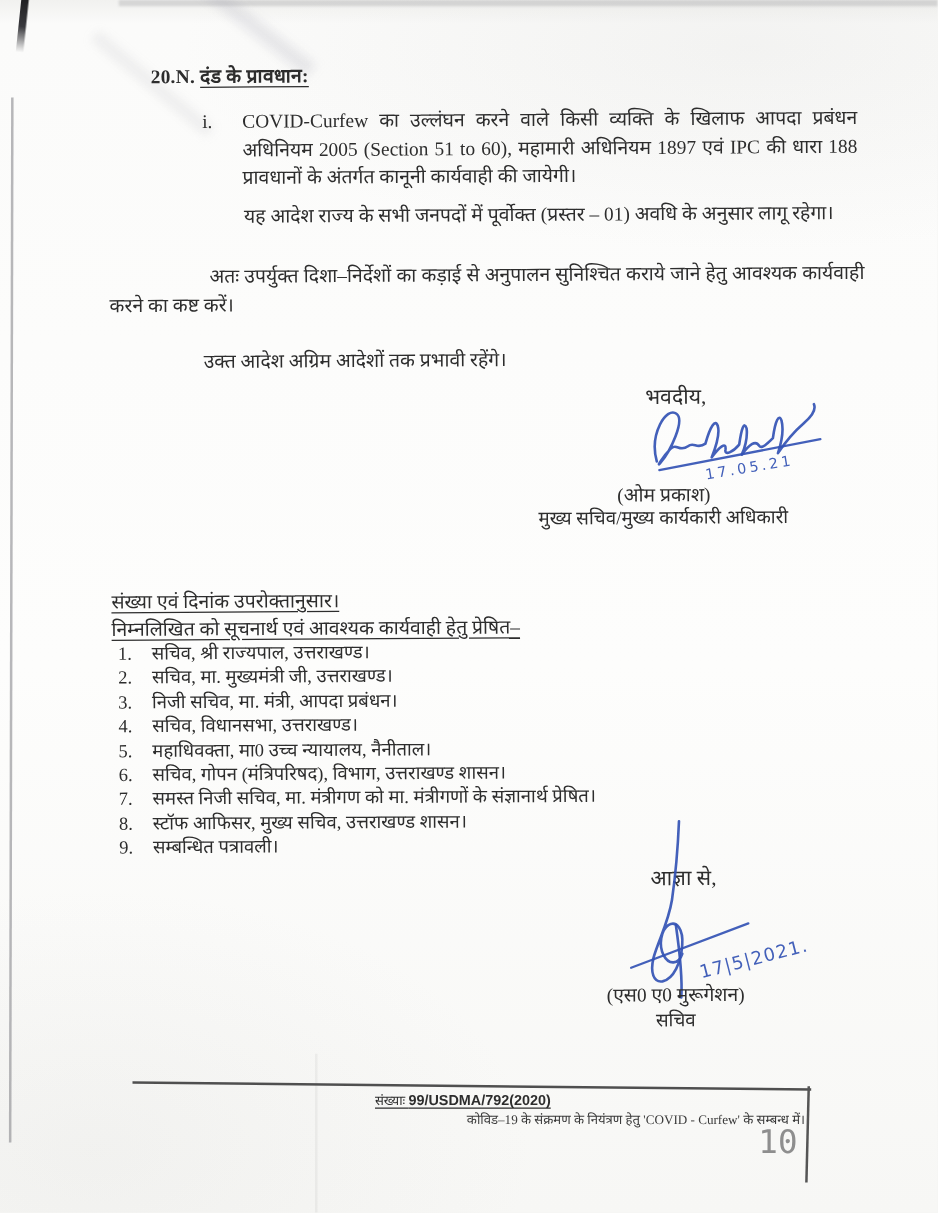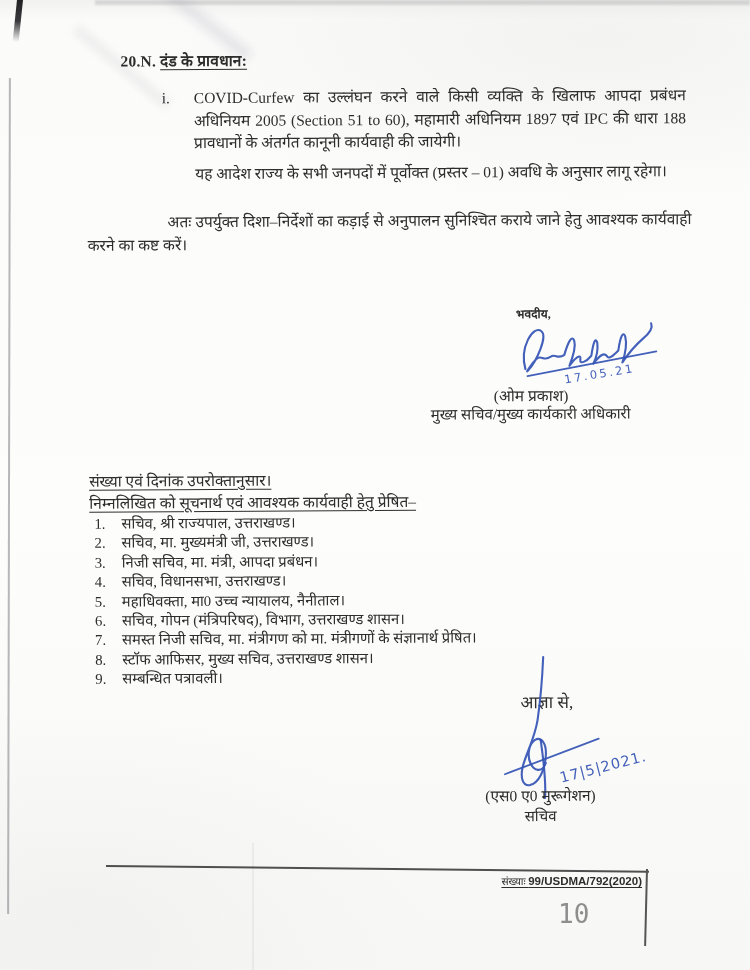--- a/index.html
+++ b/index.html
@@ -37,21 +37,21 @@
   
   .heading { left:122px; top:48px; font-size:15.5px; font-weight:bold; letter-spacing:0.2px; }
   .heading .u { text-decoration:underline; text-underline-offset:3px;margin-top:35px; }
   .clause { left:163px; top:86px; width:524px; display:flex; }
   .clause-marker { width:32px; font-size:15.5px; line-height:22.5px; flex:0 0 32px; }
   .clause-text { font-size:15.5px; line-height:22.5px; text-align:justify; }
   .para { font-size:15.5px; line-height:22.5px; }
   .p-apply { left:196px; top:162px; width:498px; text-align:justify; }
   .p-comply { left:88px; top:210px; width:604px; text-indent:80px; text-align:justify; }
   .p-effective { left:163px; top:278px; }
-  .valediction { left:516px; top:306px; font-size:12px;font-weight:bold; }
+  .valediction { left:516px; top:306px; font-size:17px; }
 
   .sig { position:absolute; }
   .pen { fill:none; stroke:#3353b4; stroke-width:2.1; stroke-linecap:round; stroke-linejoin:round; opacity:0.92; }
   .pen-thin { fill:none; stroke:#3353b4; stroke-width:1.8; stroke-linecap:round; opacity:0.92; }
   .pen-text { fill:#3353b4; font-family:"DejaVu Sans",sans-serif; opacity:0.92; }
 
   .name-block-1 { left:408px; top:385px; width:245px; text-align:center; font-size:15.5px; }
   .title-block-1 { left:405px; top:404px; width:250px; text-align:center; font-size:15px; }
 
   .ref-1 { left:88px; top:468px; font-size:15.5px; text-decoration:underline; text-underline-offset:3px; }
@@ -63,26 +63,26 @@
 
   .lead-in { left:518px; top:691px; font-size:17px; }
   .name-block-2 { left:420px; top:785px; width:235px; text-align:center; font-size:15.5px; }
   .title-block-2 { left:420px; top:806px; width:235px; text-align:center; font-size:15px; }
 
   
   .footer-hline { left:106px; top:865px; width:543px; height:2px; background:#4f4f4f;
     transform:rotate(0.6deg); transform-origin:left center; }
   .footer-vline { left:646px; top:869px; width:2px; height:77px; background:#555;
     transform:rotate(1.4deg); transform-origin:top center; }
-  .footer-ref { left:300px; top:871px; width:342px; text-align:right;
+  .footer-ref { left:300px; top:871px; width:342px; 
     text-decoration:underline; text-underline-offset:2px; }
   .footer-ref .lbl { font-size:10.5px; }
   .footer-ref .val { font-size:11.5px; font-weight:bold; font-family:"Liberation Sans","DejaVu Sans",sans-serif; }
   .footer-subject { left:280px; top:888px; width:364px; text-align:right; font-size:10.5px; color:#3a3a3a; }
-  .page-number { left:558px; top:899px; width:80px; 
+  .page-number { left:558px; top:899px; width:80px; text-align:right;
     font-family:"DejaVu Sans Mono",monospace; font-size:26px; color:#8e8e8e; }
 </style>
 </head>
 <body>
 
 <div class="page">
 
   <div class="abs corner-mark"></div>
   <div class="abs left-edge-line"></div>
   <div class="abs top-band"></div>
@@ -97,20 +97,21 @@
       <span class="u">दंड के प्रावधान:</span>
     </div>
 
     <div class="abs clause">
       <div class="clause-marker">i.</div>
       <div class="clause-text">COVID-Curfew का उल्लंघन करने वाले किसी व्यक्ति के खिलाफ आपदा प्रबंधन अधिनियम 2005 (Section 51 to 60), महामारी अधिनियम 1897 एवं IPC की धारा 188 प्रावधानों के अंतर्गत कानूनी कार्यवाही की जायेगी।</div>
     </div>
 
     <div class="abs para p-apply">यह आदेश राज्य के सभी जनपदों में पूर्वोक्त (प्रस्तर – 01) अवधि के अनुसार लागू रहेगा।</div>
     <div class="abs para p-comply">अतः उपर्युक्त दिशा–निर्देशों का कड़ाई से अनुपालन सुनिश्चित कराये जाने हेतु आवश्यक कार्यवाही करने का कष्ट करें।</div>
+    <div class="abs para p-effective">उक्त आदेश अग्रिम आदेशों तक प्रभावी रहेंगे।</div>
 
     <div class="abs valediction">भवदीय,</div>
 
     <svg class="sig" style="left:421px;top:314px" width="240" height="78" viewBox="0 0 240 78">
       <path class="pen" d="M104,56 C98,34 112,12 120,18 C127,23 115,48 107,57 C103,62 109,52 115,46 C120,41 122,49 129,44 C134,40 136,47 143,42 C147,28 151,22 153,28 C155,35 150,48 148,53 C154,45 160,40 159,47 C158,52 165,49 170,43 C172,30 174,24 176,30 C177,38 174,47 172,51 C178,43 183,39 186,44 C188,47 193,42 197,38 C199,24 202,18 204,24 C206,32 203,44 201,50 C207,41 215,32 222,26 C228,21 232,16 230,11"></path>
       <path class="pen-thin" d="M106,63 L235,39"></path>
       <text class="pen-text" x="142" y="64" font-size="11.5" letter-spacing="2.5" transform="rotate(-9 185 58)">17.05.21</text>
     </svg>
 
     <div class="abs name-block-1">(ओम प्रकाश)</div>
@@ -178,15 +179,16 @@
 
     <div class="abs name-block-2">(एस0 ए0 मुरूगेशन)</div>
     <div class="abs title-block-2">सचिव</div>
   </div>
 
   <div class="abs footer-hline"></div>
   <div class="abs footer-vline"></div>
   <div class="abs footer-ref">
     <span class="lbl">संख्याः </span><span class="val">99/USDMA/792(2020)</span>
   </div>
+  <div class="abs footer-subject">कोविड–19 के संक्रमण के नियंत्रण हेतु 'COVID - Curfew' के सम्बन्ध में।</div>
   <div class="abs page-number">10</div>
 
 </div>
 
 </body></html>

